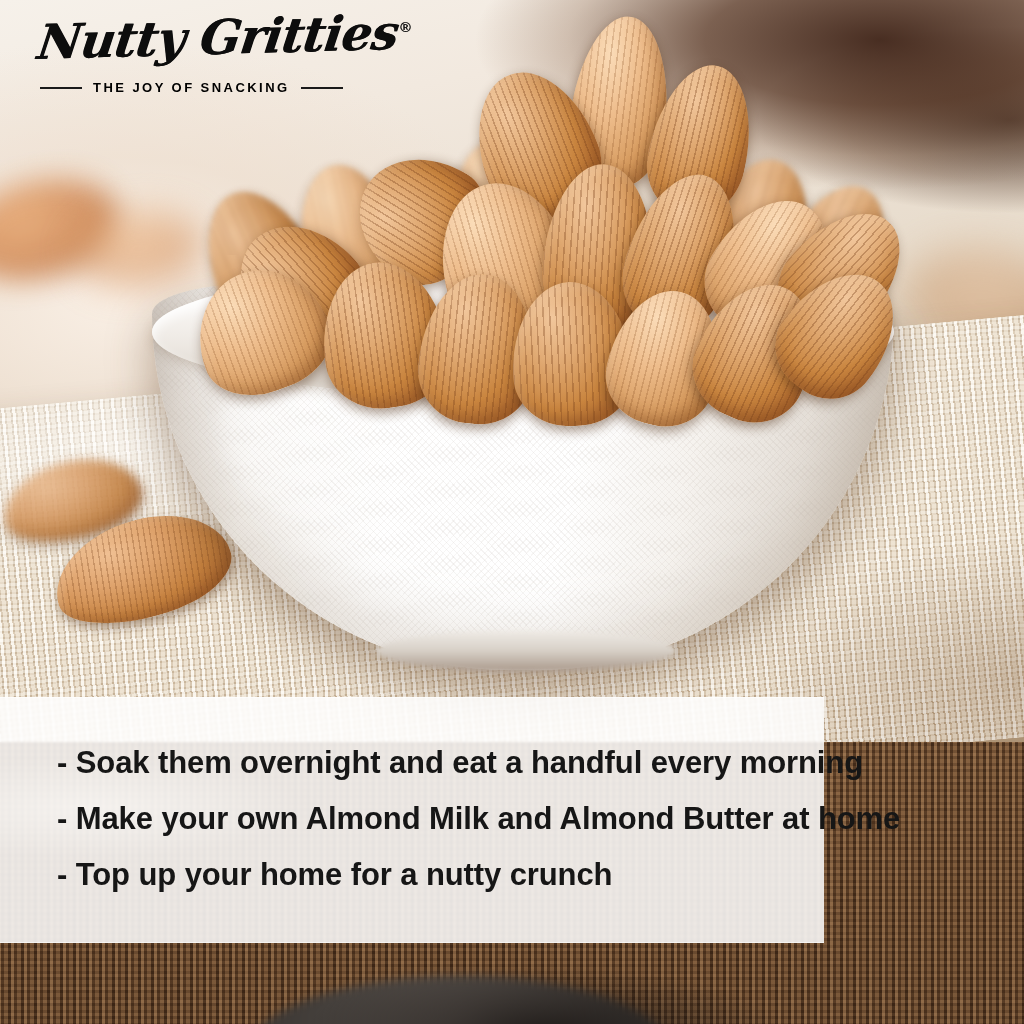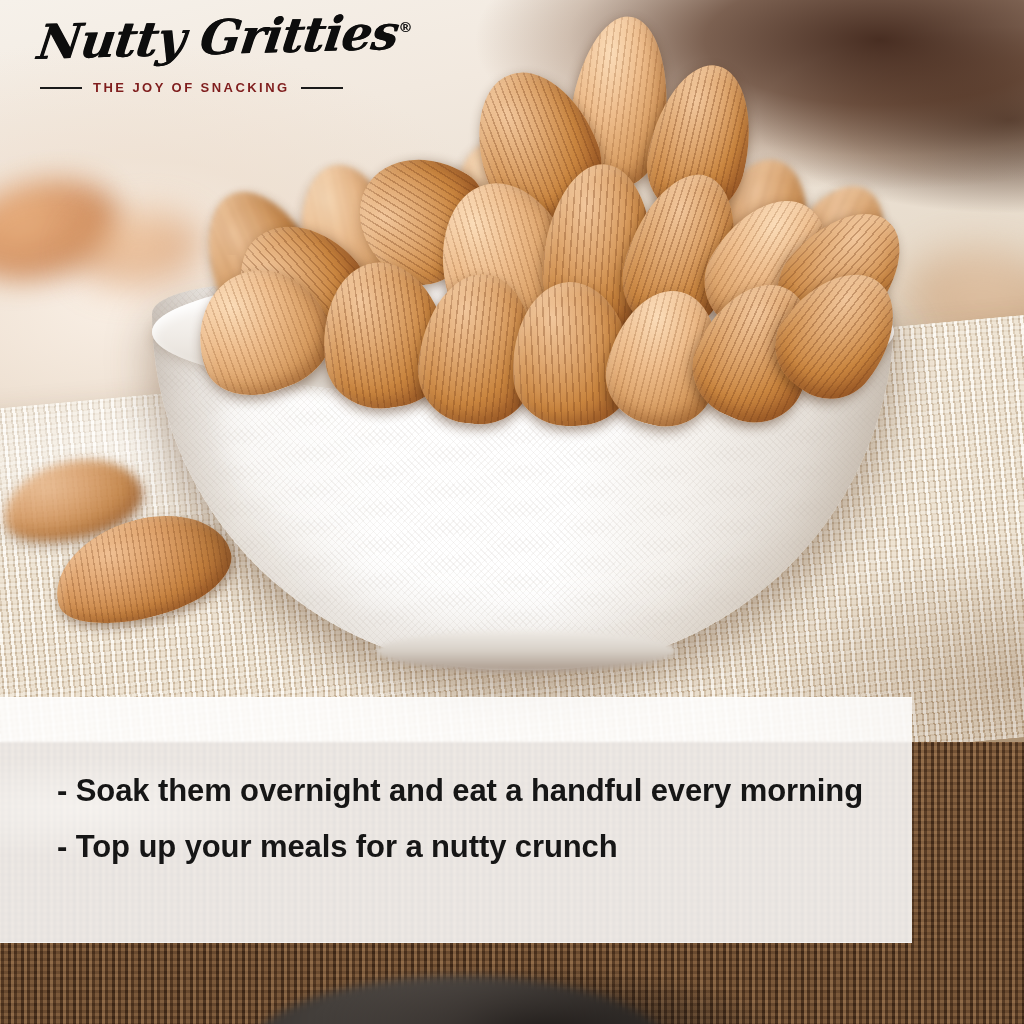--- a/index.html
+++ b/index.html
@@ -201,21 +201,21 @@
     background:
       repeating-linear-gradient(90deg,
         rgba(140,84,40,.26) 0px, rgba(140,84,40,.26) 1.5px,
         rgba(255,255,255,0) 1.5px, rgba(255,255,255,0) 6.5px),
       radial-gradient(ellipse at 34% 22%, #fbdcb8 0%, #eebd8c 34%, #d79c60 66%, #b97a3c 92%, #9a5f28 100%);
   }
   .nut.sh { filter:blur(2.5px); opacity:.92; }
 
   
   .text-panel {
-    position:absolute; left:0; top:697px; width:912px; height:246px;
+    position:absolute; left:0; top:697px; width:824px; height:246px;
     background:rgba(255,255,255,.86);
     backdrop-filter:blur(1px);
     border-top:1px solid rgba(255,255,255,.55);
     border-bottom:1px solid rgba(255,255,255,.55);
     display:flex; flex-direction:column;
     justify-content:center;
     padding:6px 0 8px 57px;
   }
   .bullet-line {
     font-family:"Liberation Sans", sans-serif;
@@ -259,21 +259,21 @@
     margin-top:14px; margin-left:2px;
   }
   .tag-rule { height:2px; background:#1a1a1a; flex:0 0 auto; }
   .tag-rule.l { width:42px; }
   .tag-rule.r { width:42px; }
   .tagline-text {
     font-family:"Liberation Sans", sans-serif;
     font-weight:bold;
     font-size:13px;
     letter-spacing:2.45px;
-    color:#7f1d1d;
+    color:#000000;
     white-space:nowrap;
   }
 </style>
 </head>
 <body>
 
 <div class="poster">
 
   <div class="photo-base"></div>
 
@@ -330,16 +330,17 @@
     <div class="logo-mark"><span>Nutty Gritties</span><span class="logo-reg">®</span></div>
     <div class="tagline-row">
       <span class="tag-rule l"></span>
       <span class="tagline-text">THE JOY OF SNACKING</span>
       <span class="tag-rule r"></span>
     </div>
   </div>
 
   <div class="text-panel">
     <div class="bullet-line">- Soak them overnight and eat a handful every morning</div>
-    <div class="bullet-line">- Top up your meals for a nutty crunch</div>
+    <div class="bullet-line">- Make your own Almond Milk and Almond Butter at home</div>
+    <div class="bullet-line">- Top up your home for a nutty crunch</div>
   </div>
 
 </div>
 
 </body></html>

